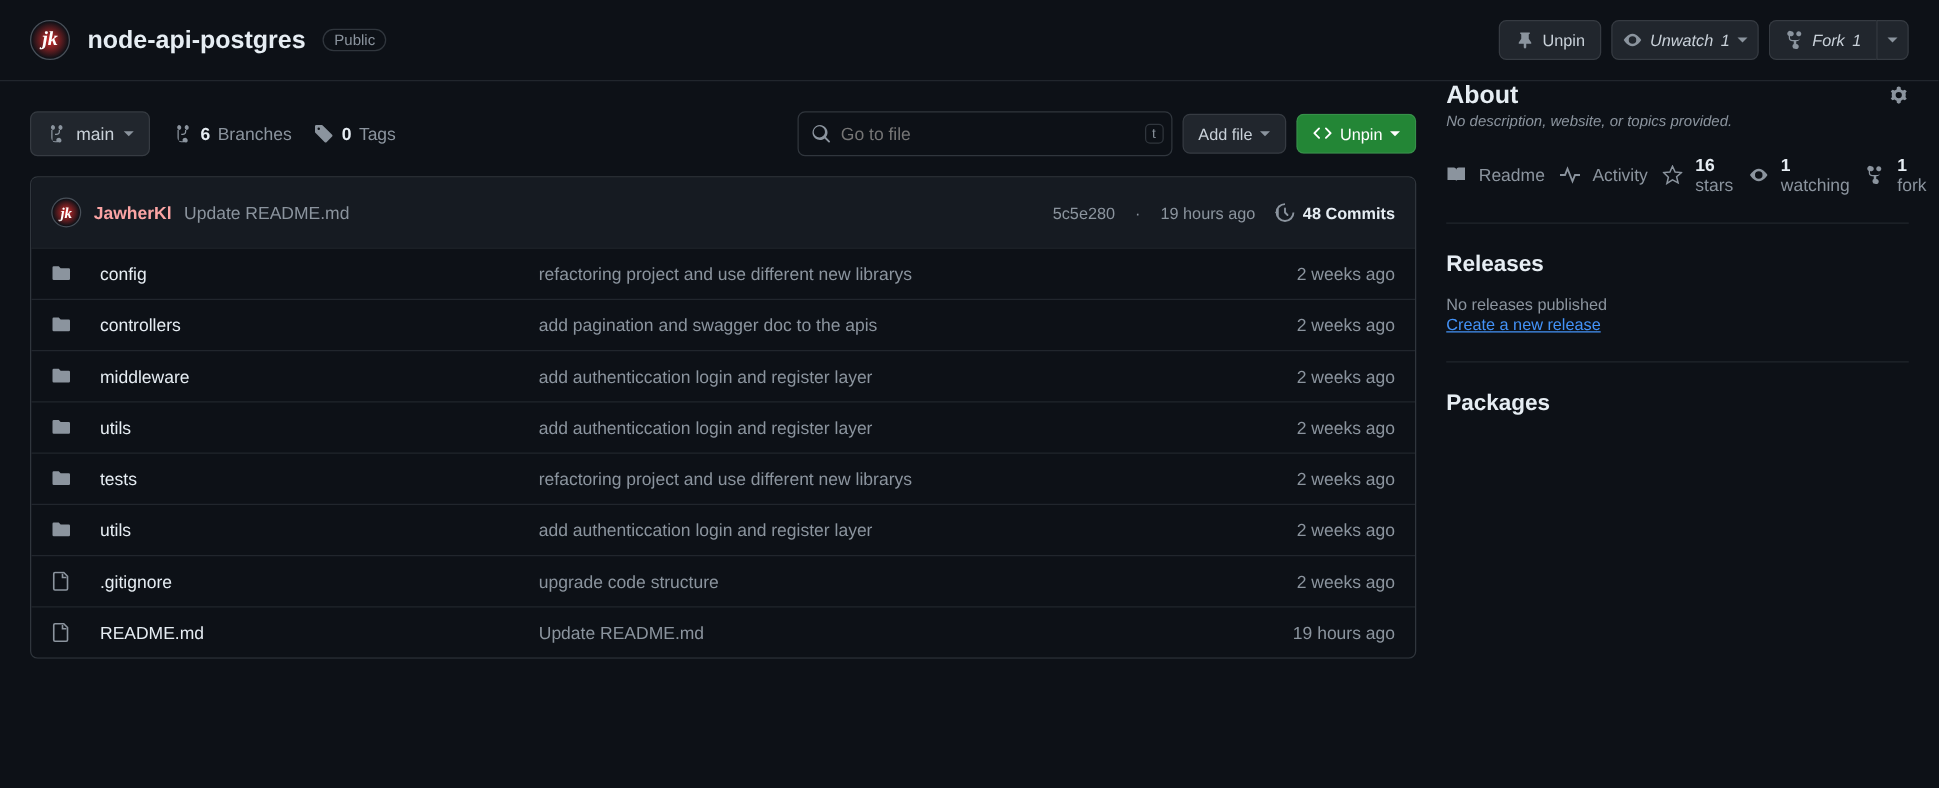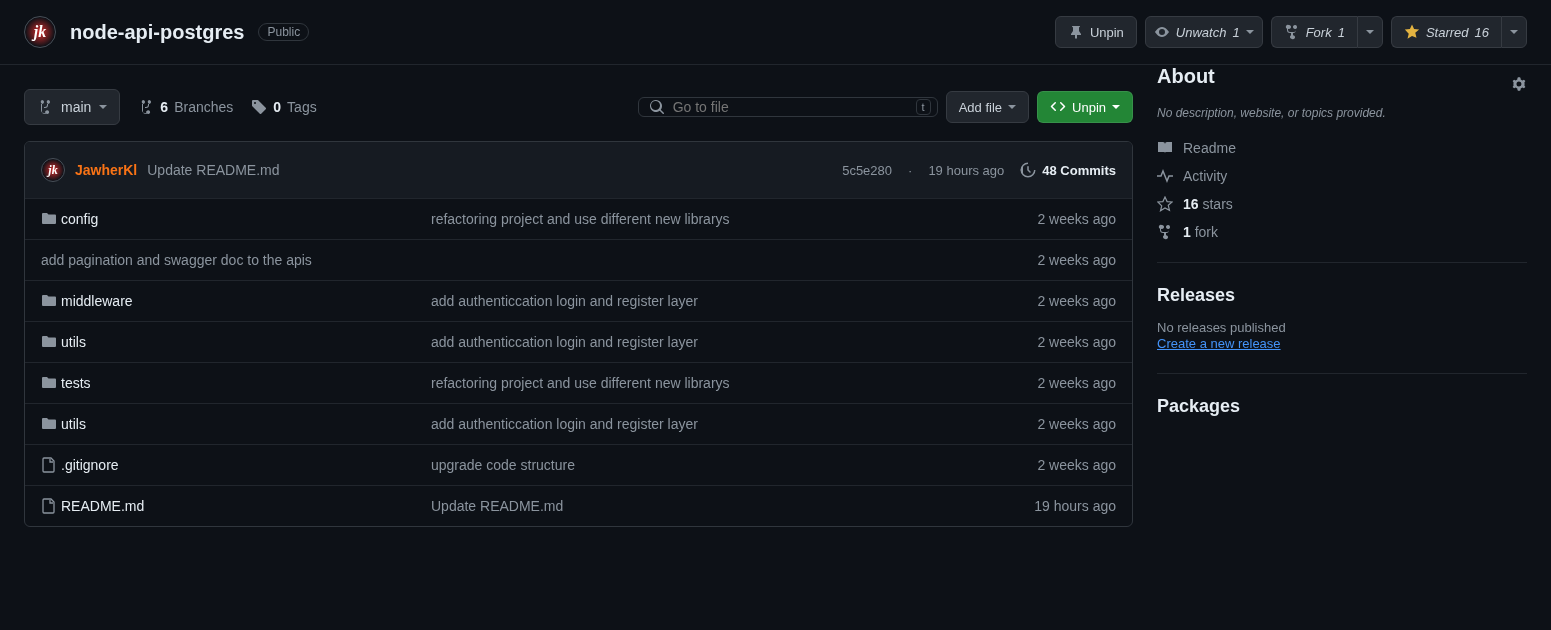--- a/index.html
+++ b/index.html
@@ -50,21 +50,21 @@
   .toolbar-right{ display:flex; align-items:center; gap:8px; }
   .branch-btn {
     background:#21262d; border:1px solid #363b42; color:#c9d1d9;
     height:32px; display:inline-flex; align-items:center; gap:8px;
     padding:17px 12px; font-size:14px; border-radius:6px; cursor:pointer;
   }
   .muted-link { color:#8b949e; display:inline-flex; align-items:center; gap:6px; }
   .muted-link b { color:#e6edf3; font-weight:600; }
   .search-box {
     display:flex; align-items:center; gap:8px;
-    border:1px solid #30363d; border-radius:6px; height:20px;
+    border:1px solid #30363d; border-radius:6px; height:36px;
     padding:0 6px 0 10px; width:300px; color:#8b949e;
   }
   .search-box input {
     background:transparent; border:0; outline:0; color:#c9d1d9;
     font-size:14px; flex:1;
   }
   .kbd {
     border:1px solid #30363d; border-radius:4px; font-size:11px;
     padding:1px 5px; color:#8b949e;
   }
@@ -86,41 +86,41 @@
     justify-content:space-between;
   }
   .files-head-left { display:flex; align-items:center; gap:10px; }
   .user-avatar {
     width:24px; height:24px; border-radius:50%;
     background:radial-gradient(circle at center,#d62c2c 0%,#0d1117 70%);
     border:1px solid #484f58;
     display:flex;align-items:center;justify-content:center;
     color:#fff;font-style:italic;font-family:cursive;font-size:12px;font-weight:bold;
   }
-  .files-head-left .author { font-weight:600; color:#f97316; }
+  .files-head-left .author { font-weight:600; color:#fca5a5; }
   .files-head-left .commit-msg { color:#8b949e; }
   .files-head-right { display:flex; align-items:center; gap:16px; color:#8b949e; font-size:13px;}
   .commits-link { display:flex; align-items:center; gap:6px; color:#e6edf3; font-weight:600;justify-content:space-between;}
 
   .file-row {
     display:flex; align-items:center; padding:12px 16px;
     border-top:1px solid #21262d;
   }
-  .file-row .fname { width:390px; display:flex; align-items:center; gap:4px; }
+  .file-row .fname { width:390px; display:flex; align-items:center; gap:23px; }
   .file-row .fname a { color:#e6edf3; }
   .file-row .fmsg  { flex:1; color:#8b949e; }
   .file-row .fdate { width:150px; text-align:right; color:#8b949e; }
 
   
   .side-section { border-bottom:1px solid #21262d; padding:0 0 22px 0; margin-bottom:22px;}
   .about-head { display:flex; align-items:center; justify-content:space-between; }
-  .side-h2 { font-size:20px; font-weight:600; margin-bottom:16px;}
+  .side-h2 { font-size:20px; font-weight:600; }
   .side-h2b { font-size:18px; font-weight:600; margin-bottom:14px;}
   .about-desc { color:#8b949e; font-style:italic; font-size:12px; margin-bottom:18px; line-height:1.5;}
-  .side-list { display:flex; flex-direction:column; gap:12px; }
+  .side-list { display:flex; flex-direction:row; gap:12px; }
   .side-item { display:flex; align-items:center; gap:10px; color:#8b949e; }
   .side-item b { color:#e6edf3; font-weight:600; }
   .link { color:#4493f8; text-decoration:underline; }
   .side-muted { color:#8b949e; font-size:13px; }
 
   .caret { border-top:4px solid #8b949e; border-left:4px solid transparent; border-right:4px solid transparent; width:0; height:0; display:inline-block;}
 </style>
 </head>
 <body>
 
@@ -158,34 +158,20 @@
               <path d="M5 1a2 2 0 11-1 3.73V6a2 2 0 002 2h4a2 2 0 002-2V4.73A2 2 0 1111 1a2 2 0 011 3.73V6a3 3 0 01-3 3H9v2.27A2 2 0 118 15a2 2 0 01-1-3.73V9H6a3 3 0 01-3-3V4.73A2 2 0 015 1z"></path>
             </svg>
           </span>
         <span>Fork</span>
         <span class="counter">1</span>
       </button>
       <button class="seg">
           <span class="caret"></span>
         </button>
     </div>
-    <div class="btn-group">
-      <button class="seg">
-        <span class="icon star-fill">
-            <svg viewBox="0 0 16 16">
-              <path d="M8 .5l2.09 4.62 5.07.4-3.88 3.3 1.2 4.94L8 11.9l-4.48 2.86 1.2-4.94L.84 5.52l5.07-.4z"></path>
-            </svg>
-          </span>
-        <span>Starred</span>
-        <span class="counter">16</span>
-      </button>
-      <button class="seg">
-          <span class="caret"></span>
-        </button>
-    </div>
   </div>
 </div>
 
 <div class="container">
 <div class="main-layout">
 <div class="col-main">
 
 <div class="repo-toolbar">
   <div class="toolbar-left">
     <button class="branch-btn">
@@ -270,20 +256,28 @@
                   <svg viewBox="0 0 16 16">
                     <path d="M1 3a1 1 0 011-1h4l1.5 1.5H14a1 1 0 011 1V12a1 1 0 01-1 1H2a1 1 0 01-1-1V3z"></path>
                   </svg>
                 </span>
                 <a>config</a>
               </div>
               <div class="fmsg"><a>refactoring project and use different new librarys</a></div>
               <div class="fdate">2 weeks ago</div>
             </div>
             <div class="file-row">
+              <div class="fname">
+                <span class="icon">
+                  <svg viewBox="0 0 16 16">
+                    <path d="M1 3a1 1 0 011-1h4l1.5 1.5H14a1 1 0 011 1V12a1 1 0 01-1 1H2a1 1 0 01-1-1V3z"></path>
+                  </svg>
+                </span>
+                <a>controllers</a>
+              </div>
               <div class="fmsg"><a>add pagination and swagger doc to the apis</a></div>
               <div class="fdate">2 weeks ago</div>
             </div>
             <div class="file-row">
               <div class="fname">
                 <span class="icon">
                   <svg viewBox="0 0 16 16">
                     <path d="M1 3a1 1 0 011-1h4l1.5 1.5H14a1 1 0 011 1V12a1 1 0 01-1 1H2a1 1 0 01-1-1V3z"></path>
                   </svg>
                 </span>
@@ -389,20 +383,28 @@
         <span class="icon">
                 <svg viewBox="0 0 16 16">
                   <path d="M8 1l2.09 4.62 5.07.4-3.88 3.3 1.2 4.94L8 11.9l-4.48 2.86 1.2-4.94L.84 6.02l5.07-.4z" fill="none" stroke="#8b949e" stroke-width="1.2"></path>
                 </svg>
               </span>
         <span><b>16</b> <span>stars</span></span>
       </a>
       <a class="side-item">
         <span class="icon">
                 <svg viewBox="0 0 16 16">
+                  <path d="M8 3C4 3 1 8 1 8s3 5 7 5 7-5 7-5-3-5-7-5zm0 8a3 3 0 110-6 3 3 0 010 6z"></path>
+                </svg>
+              </span>
+        <span><b>1</b> <span>watching</span></span>
+      </a>
+      <a class="side-item">
+        <span class="icon">
+                <svg viewBox="0 0 16 16">
                   <path d="M5 1a2 2 0 11-1 3.73V6a2 2 0 002 2h4a2 2 0 002-2V4.73A2 2 0 1111 1a2 2 0 011 3.73V6a3 3 0 01-3 3H9v2.27A2 2 0 118 15a2 2 0 01-1-3.73V9H6a3 3 0 01-3-3V4.73A2 2 0 015 1z"></path>
                 </svg>
               </span>
         <span><b>1</b> <span>fork</span></span>
       </a>
     </div>
   </div>
 
   <div class="side-section">
     <h2 class="side-h2b">Releases</h2>

